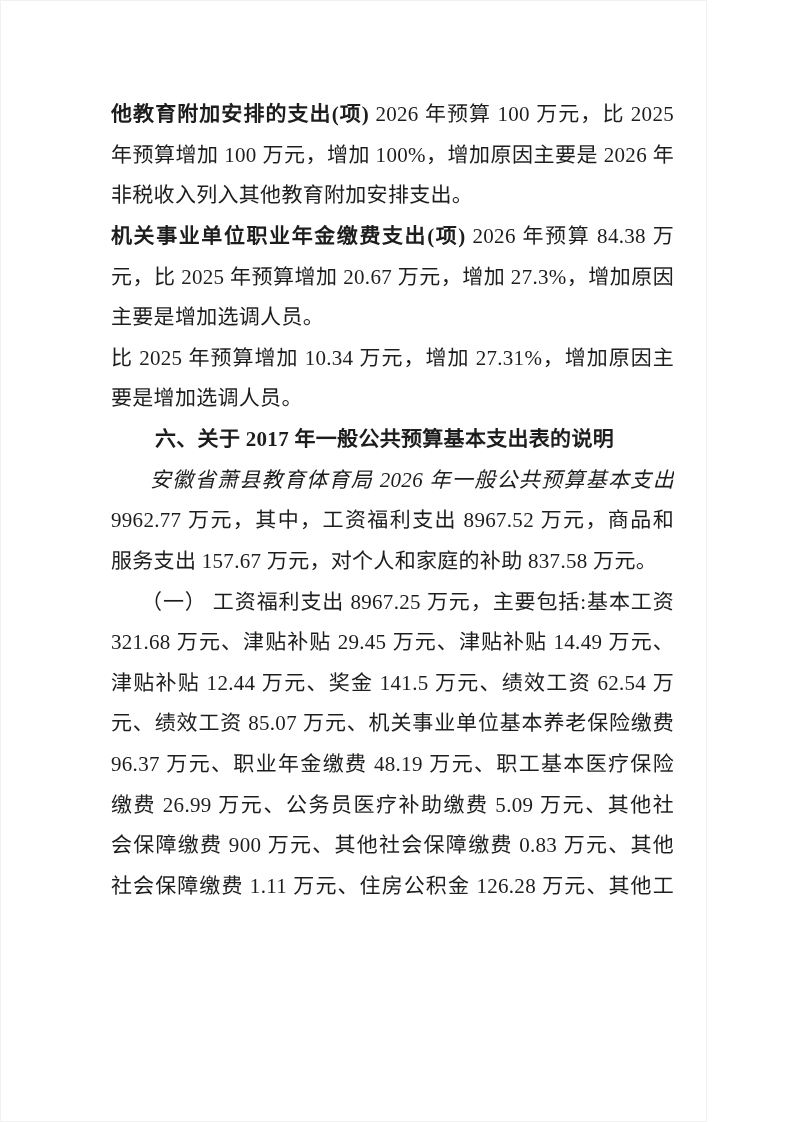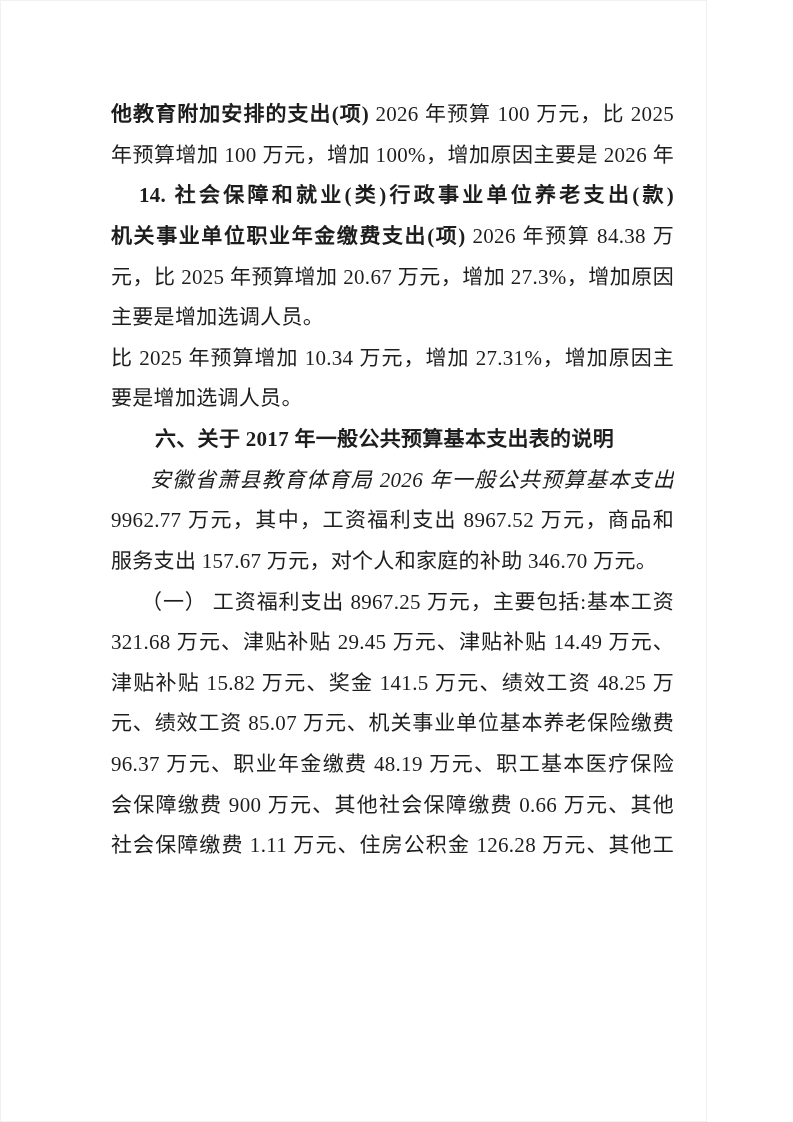--- a/index.html
+++ b/index.html
@@ -44,42 +44,43 @@
   .seg.bold { font-weight: 700; }
 </style>
 </head>
 <body>
 
 <div class="page">
   <div class="text-block" style="color: rgb(29, 29, 29);">
       <div class="paragraph">
         <div class="line justify"><span class="seg bold">他教育附加安排的支出(项)</span><span class="seg"> 2026 年预算 100 万元，比 2025</span></div>
         <div class="line justify"><span class="seg">年预算增加 100 万元，增加 100%，增加原因主要是 2026 年</span></div>
+        <div class="line"><span class="seg">非税收入列入其他教育附加安排支出。</span></div>
       </div>
       <div class="paragraph">
-        <div class="line justify" style="padding-left: 28px;"><span class="seg bold">14. 社会保障和就业(类)行政事业单位养老支出(款)</span></div>
         <div class="line justify"><span class="seg bold">机关事业单位职业年金缴费支出(项)</span><span class="seg"> 2026 年预算 84.38 万</span></div>
         <div class="line justify"><span class="seg">元，比 2025 年预算增加 20.67 万元，增加 27.3%，增加原因</span></div>
         <div class="line"><span class="seg">主要是增加选调人员。</span></div>
       </div>
       <div class="paragraph">
         <div class="line justify"><span class="seg">比 2025 年预算增加 10.34 万元，增加 27.31%，增加原因主</span></div>
         <div class="line"><span class="seg">要是增加选调人员。</span></div>
       </div>
       <div class="paragraph">
         <div class="line" style="padding-left: 44px;"><span class="seg bold">六、关于 2017 年一般公共预算基本支出表的说明</span></div>
       </div>
       <div class="paragraph">
         <div class="line justify" style="padding-left: 39px; font-style: italic;"><span class="seg">安徽省萧县教育体育局 2026 年一般公共预算基本支出</span></div>
         <div class="line justify"><span class="seg">9962.77 万元，其中，工资福利支出 8967.52 万元，商品和</span></div>
-        <div class="line"><span class="seg">服务支出 157.67 万元，对个人和家庭的补助 346.70 万元。</span></div>
+        <div class="line"><span class="seg">服务支出 157.67 万元，对个人和家庭的补助 837.58 万元。</span></div>
       </div>
       <div class="paragraph">
         <div class="line justify" style="padding-left: 30px;"><span class="seg">（一） 工资福利支出 8967.25 万元，主要包括:基本工资</span></div>
         <div class="line justify"><span class="seg">321.68 万元、津贴补贴 29.45 万元、津贴补贴 14.49 万元、</span></div>
-        <div class="line justify"><span class="seg">津贴补贴 15.82 万元、奖金 141.5 万元、绩效工资 48.25 万</span></div>
+        <div class="line justify"><span class="seg">津贴补贴 12.44 万元、奖金 141.5 万元、绩效工资 62.54 万</span></div>
         <div class="line justify"><span class="seg">元、绩效工资 85.07 万元、机关事业单位基本养老保险缴费</span></div>
         <div class="line justify"><span class="seg">96.37 万元、职业年金缴费 48.19 万元、职工基本医疗保险</span></div>
-        <div class="line justify"><span class="seg">会保障缴费 900 万元、其他社会保障缴费 0.66 万元、其他</span></div>
+        <div class="line justify"><span class="seg">缴费 26.99 万元、公务员医疗补助缴费 5.09 万元、其他社</span></div>
+        <div class="line justify"><span class="seg">会保障缴费 900 万元、其他社会保障缴费 0.83 万元、其他</span></div>
         <div class="line justify"><span class="seg">社会保障缴费 1.11 万元、住房公积金 126.28 万元、其他工</span></div>
       </div>
     </div>
 </div>
 
 </body></html>

